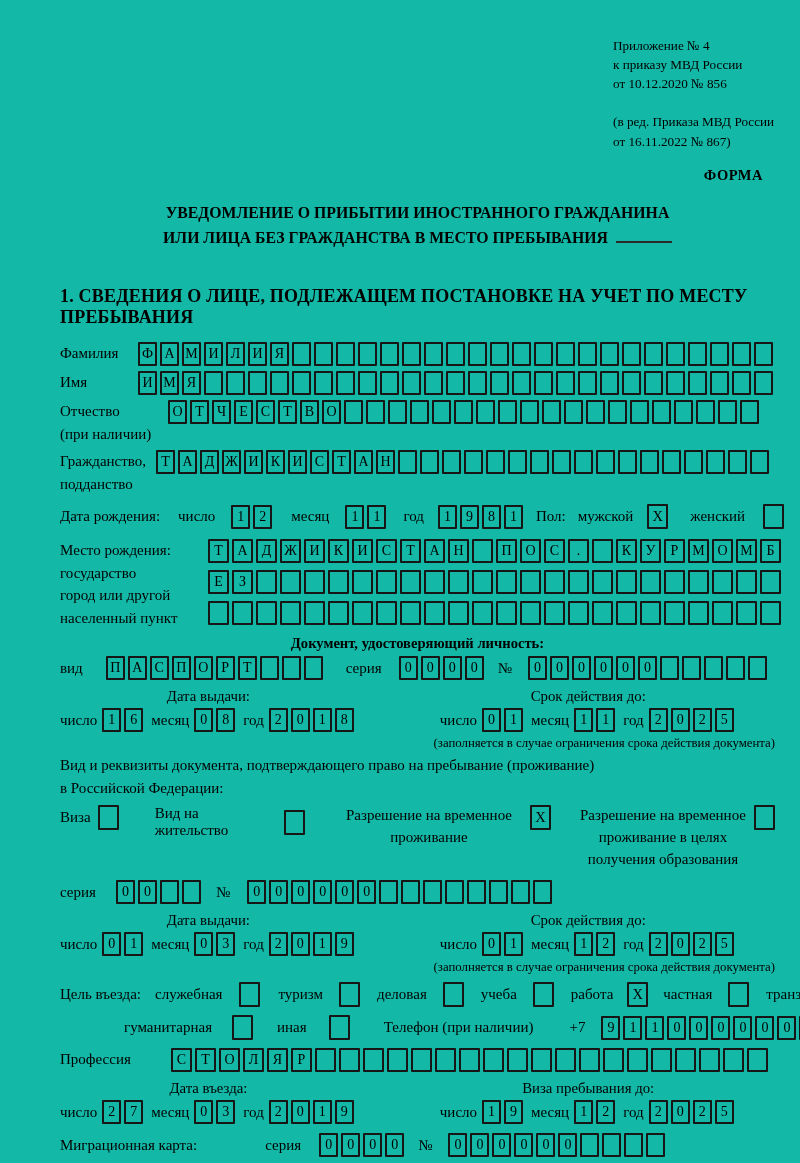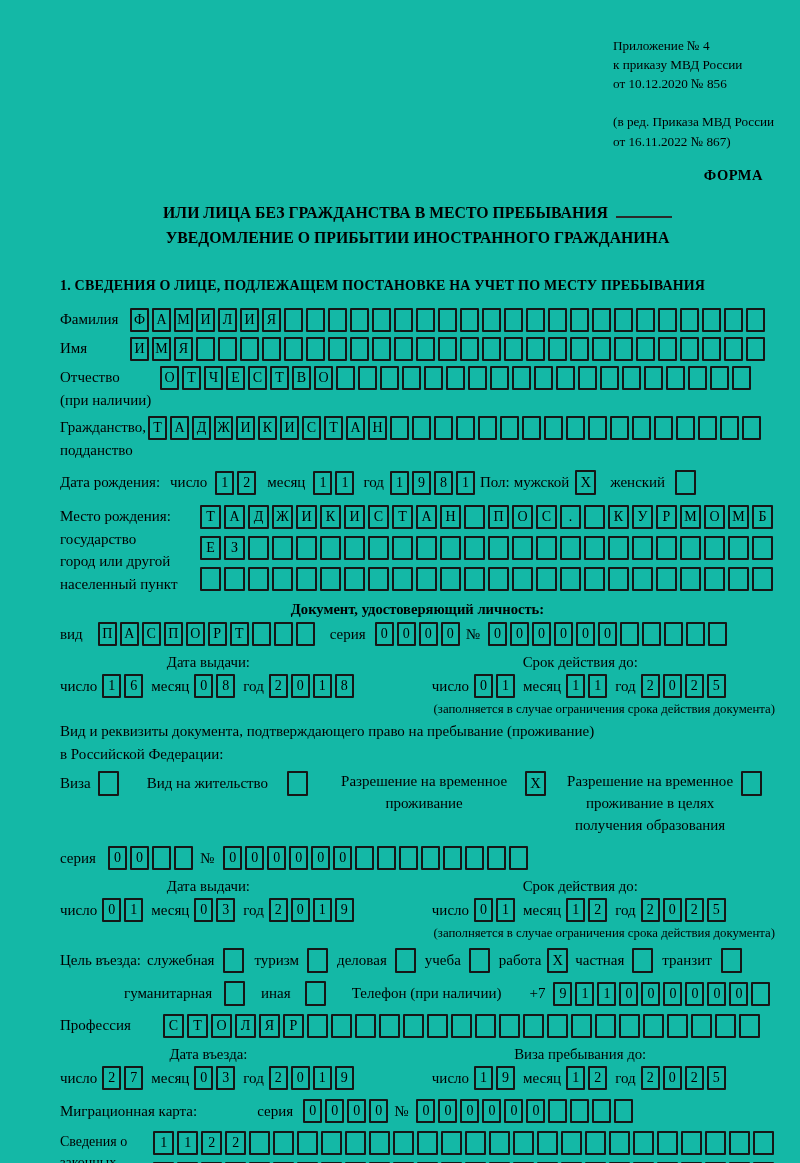--- a/index.html
+++ b/index.html
@@ -8,23 +8,23 @@
     padding:36px 25px 10px 60px;margin:0 auto;position:relative;overflow:hidden;
     font-family:"Liberation Serif","DejaVu Serif",serif;font-size:15px;
   }
   
   .appendix{margin-left:553px;width:175px;font-size:13.2px;line-height:1.45;}
   .appendix .gap{margin-top:19px;}
   .form-label{text-align:right;padding-right:12px;font-weight:bold;font-size:14.5px;margin-top:16px;letter-spacing:.5px;}
   
   .title{ text-align:center;font-weight:bold;font-size:15.8px;line-height:1.6;margin-top:16px;}
   .blank-line{display:inline-block;width:56px;border-bottom:2.2px solid #2a2a2a;height:.95em;margin-left:8px;}
-  .sec-heading{font-weight:bold;font-size:14px;margin-top:28px;letter-spacing:.2px;}
+  .sec-heading{font-weight:bold;font-size:18px;margin-top:36px;letter-spacing:.2px;}
   
-  .r{display:flex;align-items:flex-start;}
+  .r{display:flex;align-items:flex-start;gap:8px;}
   .lbl{line-height:1.5;}
   .lbl div{white-space:nowrap;}
   .cells{display:flex;flex-wrap:nowrap;}
   .cell{
     box-sizing:border-box;flex:0 0 auto;width:19px;height:24px;margin-right:3px;
     border:2px solid #161616;border-radius:1px;text-align:center;font-size:14px;line-height:19px;
   }
   .cells.w .cell{width:21px;}
   .stack{display:flex;flex-direction:column;gap:7px;}
   .box{
@@ -51,22 +51,22 @@
     <div>Приложение № 4</div>
     <div>к приказу МВД России</div>
     <div>от 10.12.2020 № 856</div>
     <div class="gap">(в ред. Приказа МВД России</div>
     <div>от 16.11.2022 № 867)</div>
   </div>
 
   <div class="form-label">ФОРМА</div>
 
   <div class="title">
+    <div>УВЕДОМЛЕНИЕ О ПРИБЫТИИ ИНОСТРАННОГО ГРАЖДАНИНА</div>
     <div><span>ИЛИ ЛИЦА БЕЗ ГРАЖДАНСТВА В МЕСТО ПРЕБЫВАНИЯ</span><span class="blank-line"></span></div>
-    <div>УВЕДОМЛЕНИЕ О ПРИБЫТИИ ИНОСТРАННОГО ГРАЖДАНИНА</div>
   </div>
 
   <div class="sec-heading">1. СВЕДЕНИЯ О ЛИЦЕ, ПОДЛЕЖАЩЕМ ПОСТАНОВКЕ НА УЧЕТ ПО МЕСТУ ПРЕБЫВАНИЯ</div>
 
   <div class="r" style="margin-top:14px">
     <div class="lbl" style="flex:0 0 70px">Фамилия</div>
     <div class="cells">
         <span class="cell">Ф</span>
         <span class="cell">А</span>
         <span class="cell">М</span>

